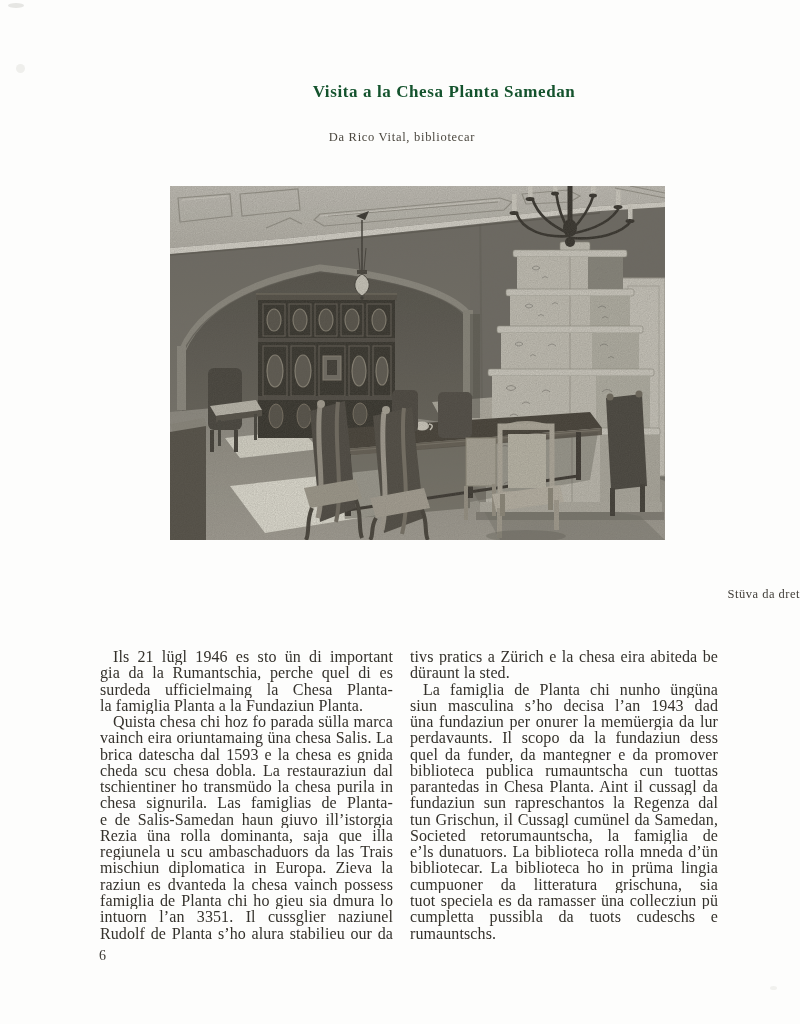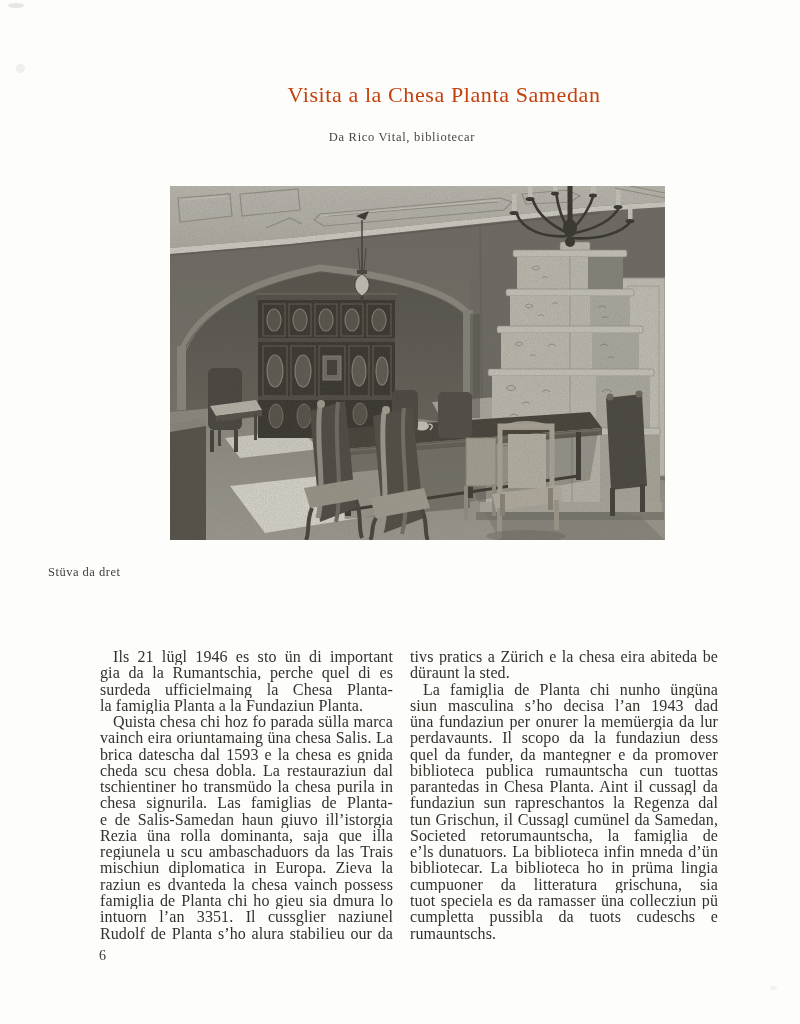--- a/index.html
+++ b/index.html
@@ -19,35 +19,35 @@
   .page{position:absolute;inset:0;}
   
   .artifact{position:absolute;border-radius:50%;}
   .a1{left:8px;top:3px;width:16px;height:5px;background:#e6e6e3;}
   .a2{left:16px;top:64px;width:9px;height:9px;background:#efefec;}
   .a3{left:770px;top:986px;width:7px;height:4px;background:#f1f1ee;}
 
   .title{
     position:absolute;left:88px;right:0;top:82px;
     margin:0;text-align:center;
-    font-size:22px;font-weight:normal;
-    letter-spacing:0.6px;color:#c2410c;
+    font-size:17px;font-weight:bold;
+    letter-spacing:0.6px;color:#14532d;
   }
   .byline{
     position:absolute;left:4px;right:0;top:130px;
     text-align:center;
     font-size:12.5px;letter-spacing:0.7px;color:var(--muted);
   }
   .photo{
     position:absolute;left:170px;top:186px;width:495px;height:354px;margin:0;
   }
   .photo svg{display:block;width:100%;height:100%;}
   .caption{
-    position:absolute;left:48px;right:0;top:565px;
-    text-align:left;
+    position:absolute;left:48px;right:0;top:587px;
+    text-align:right;
     font-size:12.5px;letter-spacing:0.5px;color:#413e38;
   }
   .columns{position:absolute;top:649px;left:0;right:0;}
   .col{position:absolute;top:0;}
   .col-left{left:100px;width:293px;}
   .col-right{left:410px;width:308px;}
   .line{
     font-size:16px;line-height:16.28px;height:16.28px;
     text-align:justify;text-align-last:justify;
     letter-spacing:0.1px;overflow:hidden;white-space:normal;
@@ -379,21 +379,21 @@
         <div class="line indent">La famiglia de Planta chi nunho üngüna succes-</div>
         <div class="line">siun masculina s’ho decisa l’an 1943 dad eriger</div>
         <div class="line">üna fundaziun per onurer la memüergia da lur</div>
         <div class="line">perdavaunts. Il scopo da la fundaziun dess esser</div>
         <div class="line">quel da funder, da mantegner e da promover üna</div>
         <div class="line">biblioteca publica rumauntscha cun tuottas meras</div>
         <div class="line">parantedas in Chesa Planta. Aint il cussagl da</div>
         <div class="line">fundaziun sun rapreschantos la Regenza dal chan-</div>
         <div class="line">tun Grischun, il Cussagl cumünel da Samedan, la</div>
         <div class="line">Societed retorumauntscha, la famiglia de Planta</div>
-        <div class="line">e’ls dunatuors. La biblioteca infin mneda d’ün</div>
+        <div class="line">e’ls dunatuors. La biblioteca rolla mneda d’ün</div>
         <div class="line">bibliotecar. La biblioteca ho in prüma lingia da’s</div>
         <div class="line">cumpuoner da litteratura grischuna, sia mischiun</div>
         <div class="line">tuot speciela es da ramasser üna collecziun pü</div>
         <div class="line">cumpletta pussibla da tuots cudeschs e documaints</div>
         <div class="line end">rumauntschs.</div>
       </div>
   </div>
 
   <div class="pagenum">6</div>
 </div>

